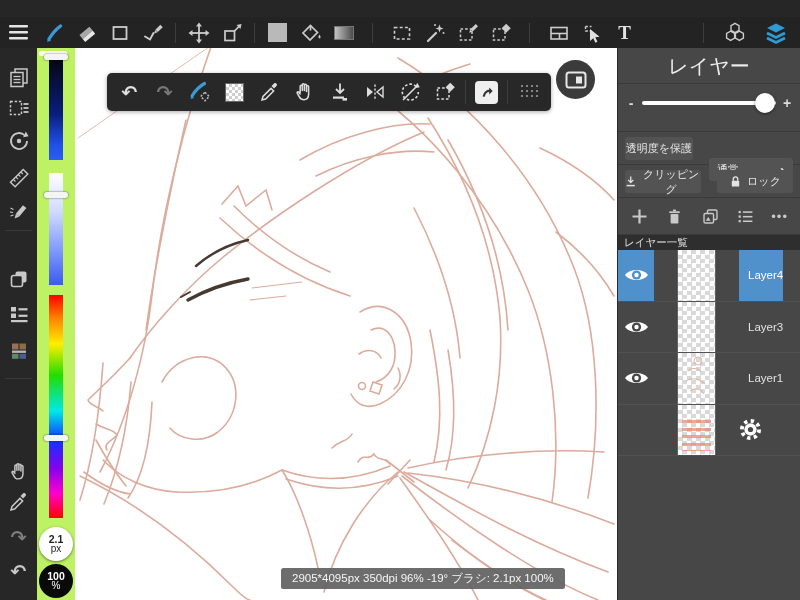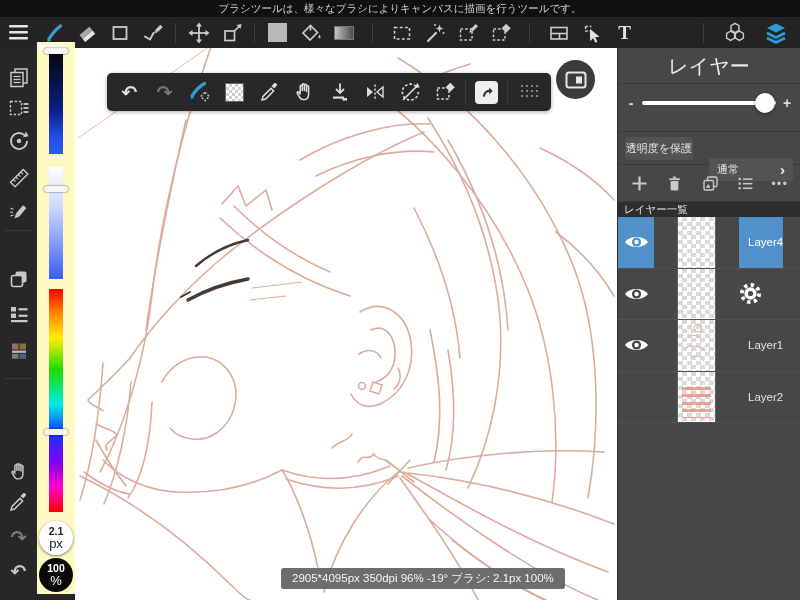--- a/index.html
+++ b/index.html
@@ -26,33 +26,33 @@
   .text-T { font-family:"Liberation Serif","DejaVu Serif",serif; font-size:19px; color:#e3e3e3; font-weight:bold; }
 
   
   .left-iconbar { position:absolute; left:0; top:48px; width:37px; height:552px; background:#272727; }
   .lib { position:absolute; left:7px; width:23px; height:23px; background:none; border:none;
          display:flex; align-items:center; justify-content:center; cursor:pointer; }
   .lib-hr { position:absolute; left:5px; width:27px; height:1px; background:#3a3a3a; }
   .uarrow { font-family:"DejaVu Sans",sans-serif; font-size:19px; font-weight:bold; line-height:1; }
 
   
-  .slider-col { position:absolute; left:37px; top:42px; width:38px; height:552px; background:#fef9c3; }
+  .slider-col { position:absolute; left:37px; top:48px; width:38px; height:552px; background:#bef264; }
   .tool-underline { position:absolute; left:2px; top:3px; width:28px; height:4.5px; background:#fff; border-radius:2px; }
   .vslider { position:absolute; left:12px; width:14px; cursor:pointer; }
   .vs-value { top:10px; height:102px; background:linear-gradient(180deg,#06060f 0%,#0a1d7e 55%,#2050e8 85%,#2b5ef2 100%); }
   .vs-sat   { top:125px; height:112px; background:linear-gradient(180deg,#ffffff 0%,#cfd9ff 35%,#7e97fb 70%,#3a5bf0 100%); }
   .vs-hue   { top:247px; height:223px; background:linear-gradient(180deg,#ff0000 0%,#ff8800 11%,#ffee00 22%,#22dd00 36%,#00e8e8 52%,#1133ff 65%,#8800ee 78%,#ff00cc 89%,#ff0000 100%); }
   .vhandle { position:absolute; left:7px; width:24px; height:5.5px; background:#f4f4f4; border-radius:2.5px;
              box-shadow:0 0 2px rgba(0,0,0,.7); cursor:pointer; }
   .badge { position:absolute; left:2px; width:34px; height:34px; border-radius:50%;
            display:flex; flex-direction:column; align-items:center; justify-content:center;
            line-height:1; cursor:pointer; border:none; }
   .badge .v { font-size:10.5px; font-weight:bold; }
-  .badge .u { font-size:13px; }
+  .badge .u { font-size:10px; }
   .badge.size { top:479px; background:#fff; color:#222; box-shadow:0 1px 3px rgba(0,0,0,.5); }
   .badge.zoom { top:516px; background:#0a0a0a; color:#fff; }
 
   
   .canvas-area { position:absolute; left:75px; top:48px; width:542px; height:552px; background:#ffffff; }
   .sketch { position:absolute; left:0; top:0; }
   .float-bar { position:absolute; left:32px; top:25px; height:38px; background:#282828; border-radius:5px;
                display:flex; align-items:center; padding:0 5px; box-shadow:0 1px 4px rgba(0,0,0,.35); }
   .fb { width:35px; height:38px; display:flex; align-items:center; justify-content:center;
         background:none; border:none; cursor:pointer; }
@@ -104,23 +104,20 @@
   .layer-row.selected .cell-label { color:#ffffff; }
   .cell-gear { background:#474747; }
   .pink-marks { position:absolute; left:4px; right:4px; top:15px; bottom:4px;
                 background:repeating-linear-gradient(180deg, rgba(232,130,108,.7) 0 3px, transparent 3px 7.5px); }
 </style>
 </head>
 <body>
 
 <div class="screen">
 
-  <div class="msg-bar">
-    <span>ブラシツールは、様々なブラシによりキャンバスに描画を行うツールです。</span>
-  </div>
 
   <div class="top-toolbar">
     <button class="tb menu">
       <svg class="icon" width="19" height="15" viewBox="0 0 19 15">
         <g fill="#e5e5e5">
             <rect y="0" width="19" height="2.4" rx="1"></rect>
             <rect y="6" width="19" height="2.4" rx="1"></rect>
             <rect y="12" width="19" height="2.4" rx="1"></rect>
           </g>
       </svg>
@@ -575,20 +572,36 @@
     <div class="opt-row">
       <button class="opt-btn">
         <span>透明度を保護</span>
       </button>
       <button class="opt-btn blend">
         <span>通常</span>
         <span class="chev">›</span>
       </button>
     </div>
 
+    <div class="opt-row">
+      <button class="opt-btn">
+        <svg class="icon" width="13" height="13" viewBox="0 0 14 14">
+          <path d="M7 1 v6.5 M3.8 5 L7 8.2 10.2 5" fill="none" stroke="#e3e3e3" stroke-width="1.6"></path>
+          <path d="M2 12 h10" stroke="#e3e3e3" stroke-width="1.8"></path>
+        </svg>
+        <span>クリッピング</span>
+      </button>
+      <button class="opt-btn">
+        <svg class="icon" width="13" height="13" viewBox="0 0 14 14">
+          <rect x="3" y="6.2" width="8" height="6.3" rx="1" fill="#e3e3e3"></rect>
+          <path d="M4.6 6.2 V4.4 a2.4 2.4 0 0 1 4.8 0 V6.2" fill="none" stroke="#e3e3e3" stroke-width="1.5"></path>
+        </svg>
+        <span>ロック</span>
+      </button>
+    </div>
 
     <div class="lp-tools">
       <button class="lpt">
         <svg class="icon" width="19" height="19" viewBox="0 0 19 19">
           <path d="M9.5 2.5 v14 M2.5 9.5 h14" stroke="#c9c9c9" stroke-width="2.2"></path>
         </svg>
       </button>
       <button class="lpt">
         <svg class="icon" width="19" height="19" viewBox="0 0 22 22">
           <g fill="#c9c9c9">
@@ -647,20 +660,21 @@
 
       <div class="layer-row">
         <span class="cell cell-eye">
           <svg class="icon" width="25" height="16" viewBox="0 0 26 16">
             <path d="M1 8 C6 1 20 1 25 8 C20 15 6 15 1 8 Z" fill="#ffffff"></path>
             <circle cx="13" cy="8" r="4.8" fill="#474747"></circle>
               <circle cx="13" cy="8" r="2.3" fill="#ffffff"></circle>
           </svg>
         </span>
         <span class="cell cell-thumb checker"></span>
+        <span class="cell cell-label">Layer3</span>
         <span class="cell cell-gear">
           <svg class="icon" width="23" height="23" viewBox="0 0 24 24">
             <circle cx="12" cy="12" r="9" fill="none" stroke="#ffffff" stroke-width="4" stroke-dasharray="3.5 3.56"></circle>
             <circle cx="12" cy="12" r="6.4" fill="#ffffff"></circle>
               <circle cx="12" cy="12" r="2.7" fill="#474747"></circle>
           </svg>
         </span>
       </div>
 
       <div class="layer-row">
@@ -689,21 +703,20 @@
               <circle cx="12" cy="12" r="2.7" fill="#474747"></circle>
           </svg>
         </span>
       </div>
 
       <div class="layer-row">
         <span class="cell cell-eye"></span>
         <span class="cell cell-thumb checker">
           <span class="pink-marks"></span>
         </span>
-        <span class="cell cell-label">Layer2</span>
         <span class="cell cell-gear">
           <svg class="icon" width="23" height="23" viewBox="0 0 24 24">
             <circle cx="12" cy="12" r="9" fill="none" stroke="#ffffff" stroke-width="4" stroke-dasharray="3.5 3.56"></circle>
             <circle cx="12" cy="12" r="6.4" fill="#ffffff"></circle>
               <circle cx="12" cy="12" r="2.7" fill="#474747"></circle>
           </svg>
         </span>
       </div>
 
     </div>

